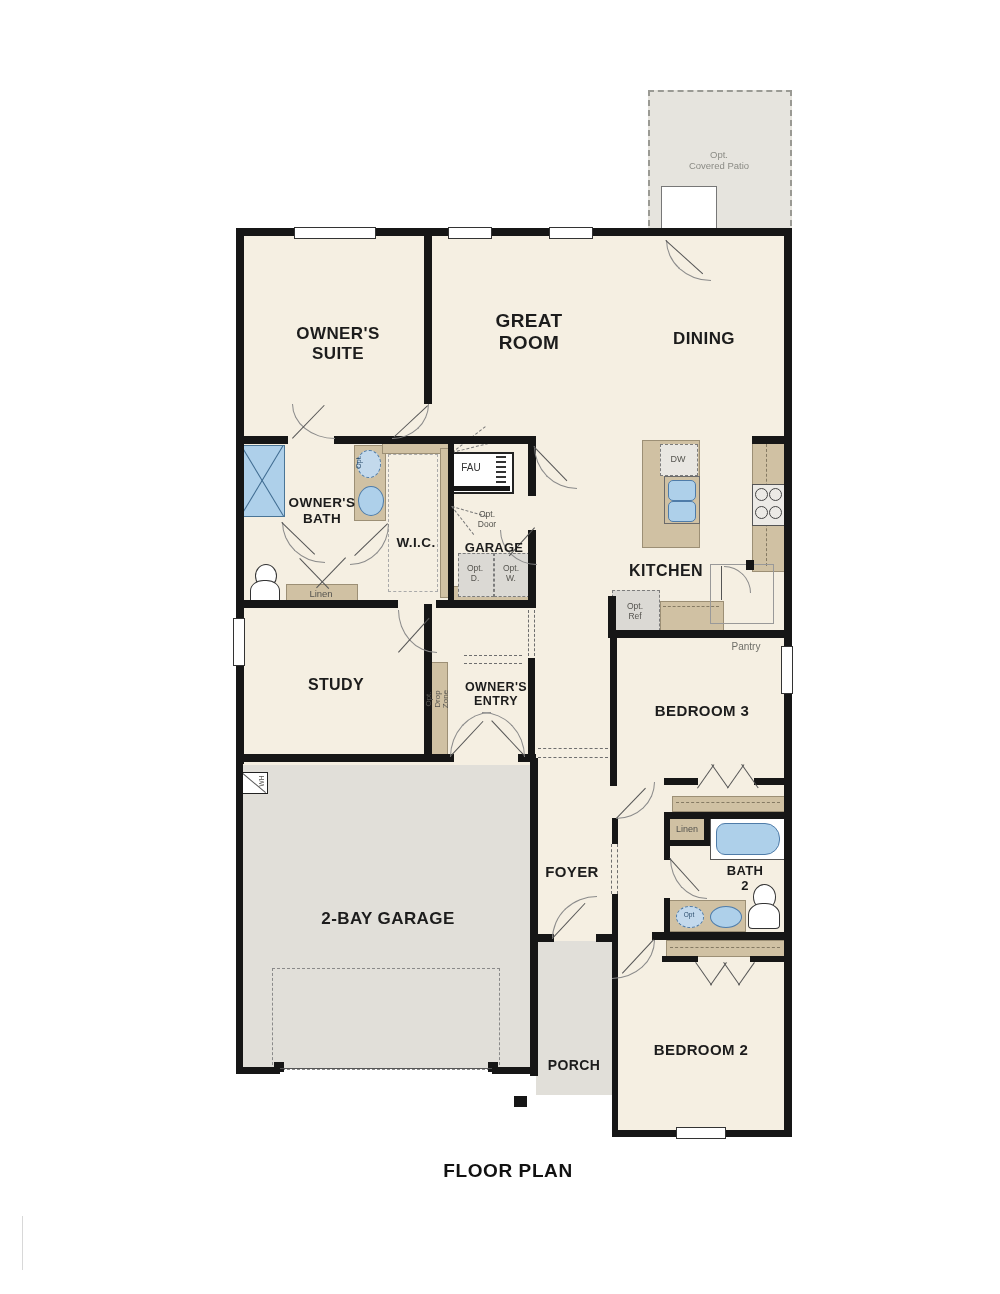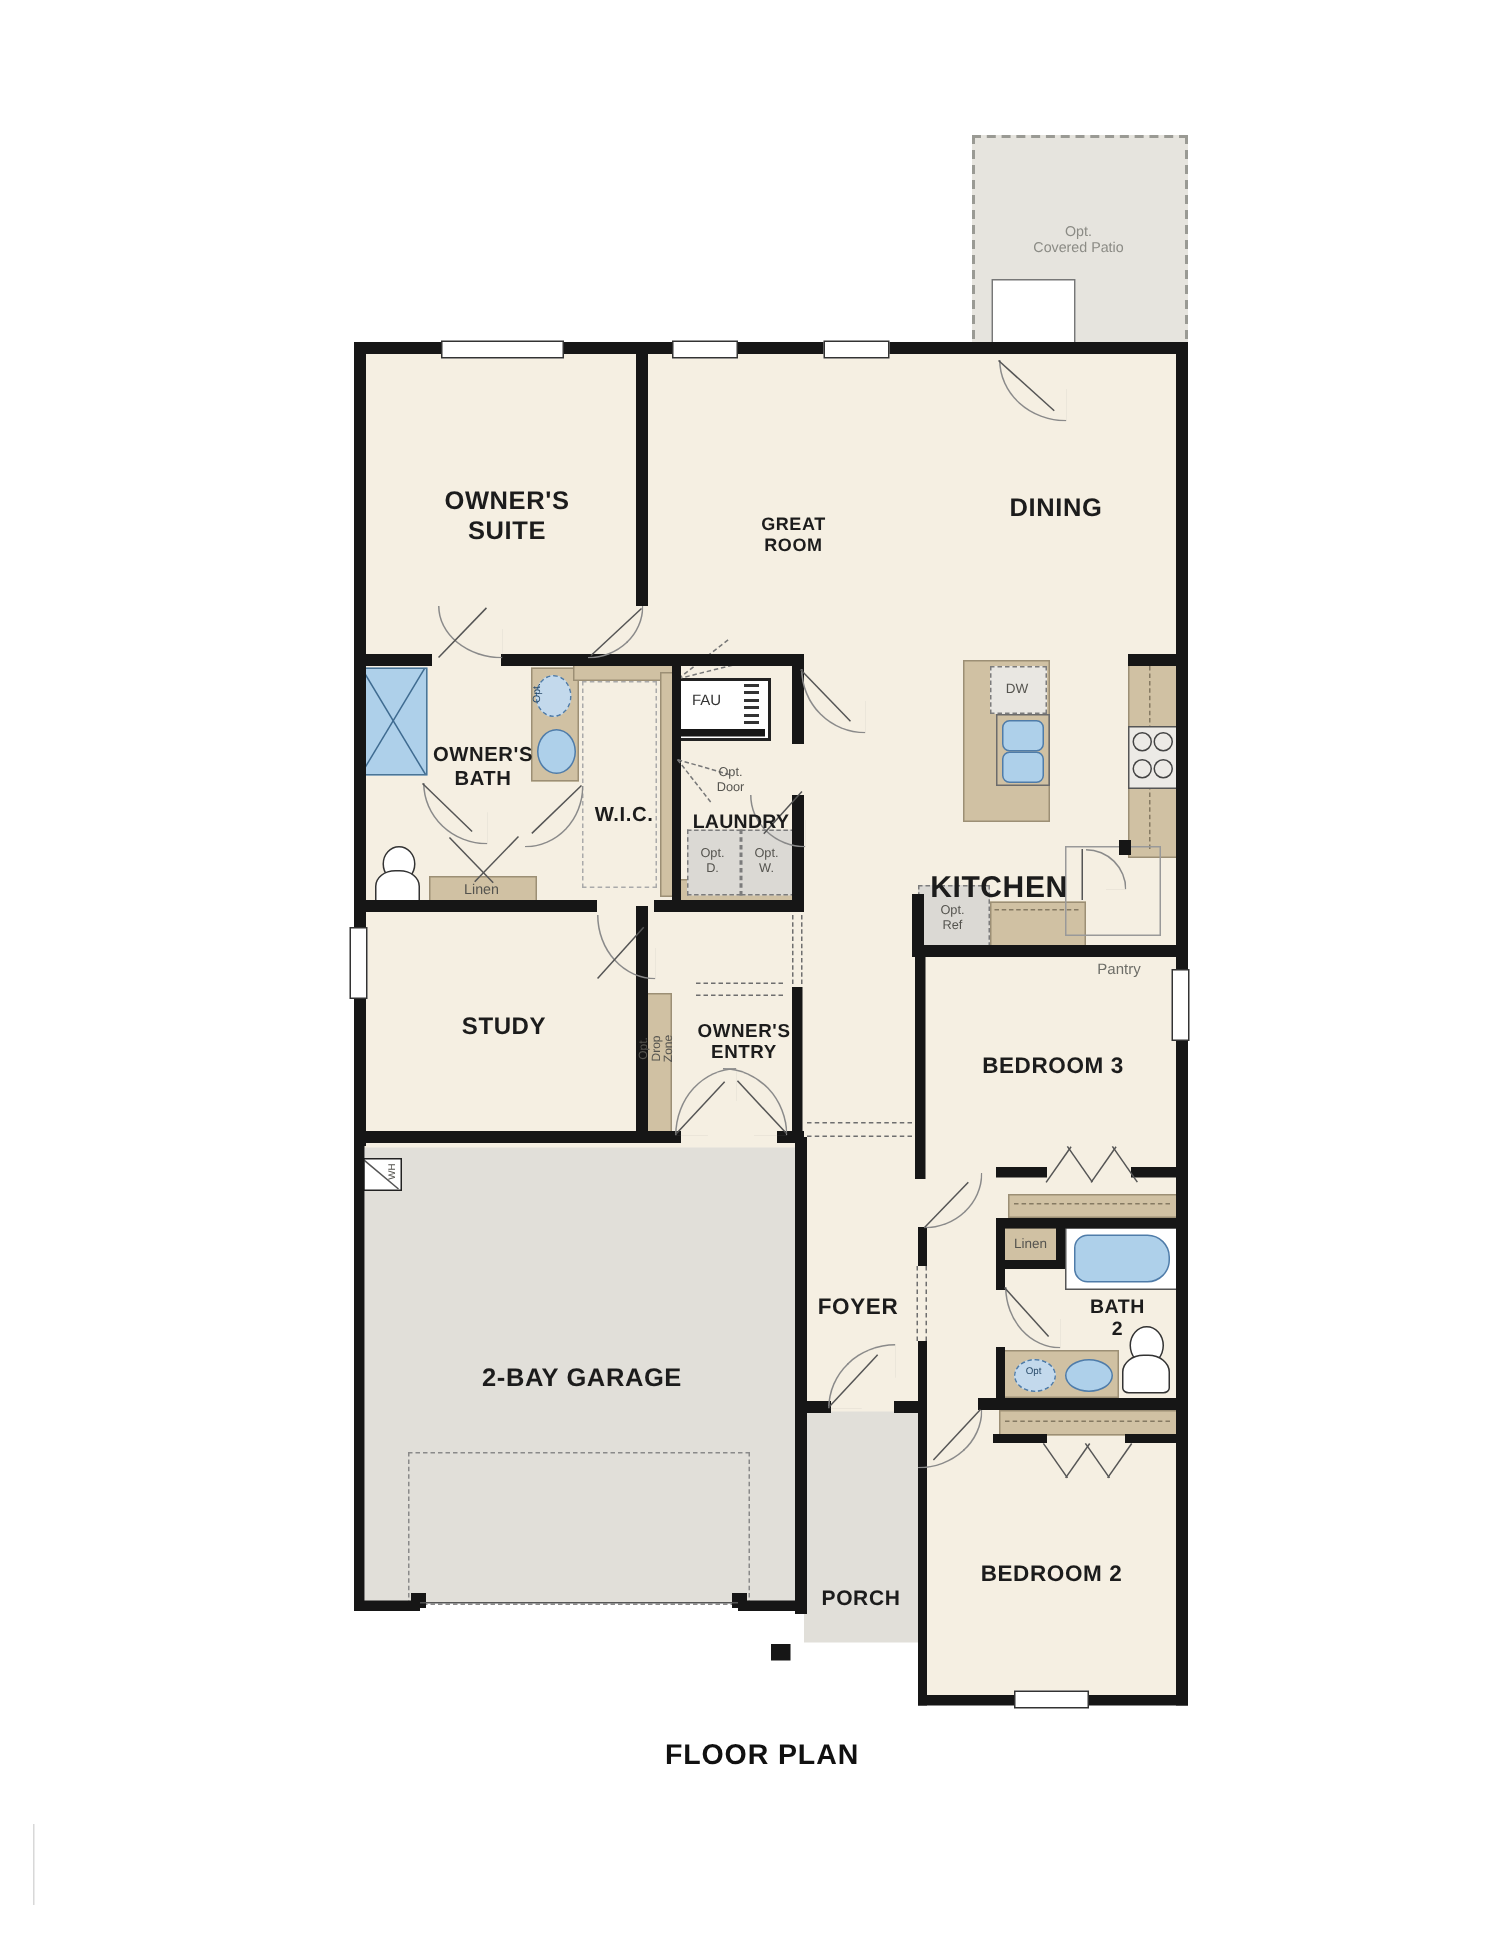--- a/index.html
+++ b/index.html
@@ -233,28 +233,28 @@
   <div class="abs leaf" style="left:712px;top:764px;width:29px;transform:rotate(55deg);"></div>
   <div class="abs leaf" style="left:727px;top:788px;width:29px;transform:rotate(-55deg);"></div>
   <div class="abs leaf" style="left:742px;top:764px;width:29px;transform:rotate(55deg);"></div>
   <div class="abs leaf" style="left:696px;top:962px;width:28px;transform:rotate(55deg);"></div>
   <div class="abs leaf" style="left:710px;top:985px;width:28px;transform:rotate(-55deg);"></div>
   <div class="abs leaf" style="left:724px;top:962px;width:28px;transform:rotate(55deg);"></div>
   <div class="abs leaf" style="left:738px;top:985px;width:28px;transform:rotate(-55deg);"></div>
 
   <div class="abs lbl" style="left:258px;top:318px;width:160px;height:52px;font-size:17px;">OWNER'S
 SUITE</div>
-  <div class="abs lbl" style="left:459px;top:331px;width:140px;height:52px;font-size:12px;">GREAT
+  <div class="abs lbl" style="left:459px;top:306px;width:140px;height:52px;font-size:19px;">GREAT
 ROOM</div>
   <div class="abs lbl" style="left:634px;top:326px;width:140px;height:26px;font-size:17px;">DINING</div>
   <div class="abs lbl" style="left:276px;top:488px;width:92px;height:46px;font-size:13.5px;">OWNER'S
 BATH</div>
   <div class="abs lbl" style="left:376px;top:532px;width:80px;height:22px;font-size:13.5px;">W.I.C.</div>
-  <div class="abs lbl" style="left:446px;top:538px;width:96px;height:20px;font-size:13px;letter-spacing:.2px;">LAUNDRY</div>
-  <div class="abs lbl" style="left:606px;top:580px;width:120px;height:24px;font-size:20px;">KITCHEN</div>
+  <div class="abs lbl" style="left:446px;top:538px;width:96px;height:20px;font-size:13px;letter-spacing:.2px;">GARAGE</div>
+  <div class="abs lbl" style="left:606px;top:559px;width:120px;height:24px;font-size:16px;">KITCHEN</div>
   <div class="abs lbl" style="left:276px;top:673px;width:120px;height:24px;font-size:16px;">STUDY</div>
   <div class="abs lbl" style="left:450px;top:672px;width:92px;height:44px;font-size:12.5px;">OWNER'S
 ENTRY</div>
   <div class="abs lbl" style="left:632px;top:700px;width:140px;height:22px;font-size:15px;">BEDROOM 3</div>
   <div class="abs lbl" style="left:522px;top:861px;width:100px;height:22px;font-size:15px;">FOYER</div>
   <div class="abs lbl" style="left:713px;top:858px;width:64px;height:42px;font-size:13px;">BATH
 2</div>
   <div class="abs lbl" style="left:288px;top:906px;width:200px;height:26px;font-size:17px;">2-BAY GARAGE</div>
   <div class="abs lbl" style="left:524px;top:1054px;width:100px;height:22px;font-size:14px;">PORCH</div>
   <div class="abs lbl" style="left:631px;top:1039px;width:140px;height:22px;font-size:15px;">BEDROOM 2</div>

